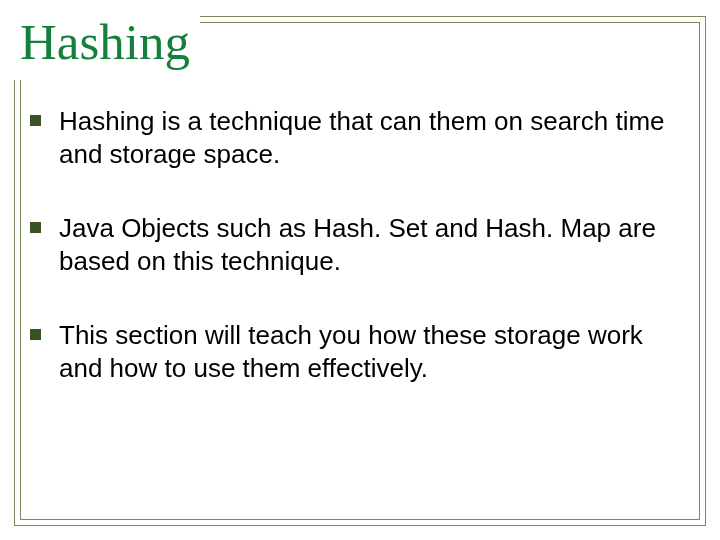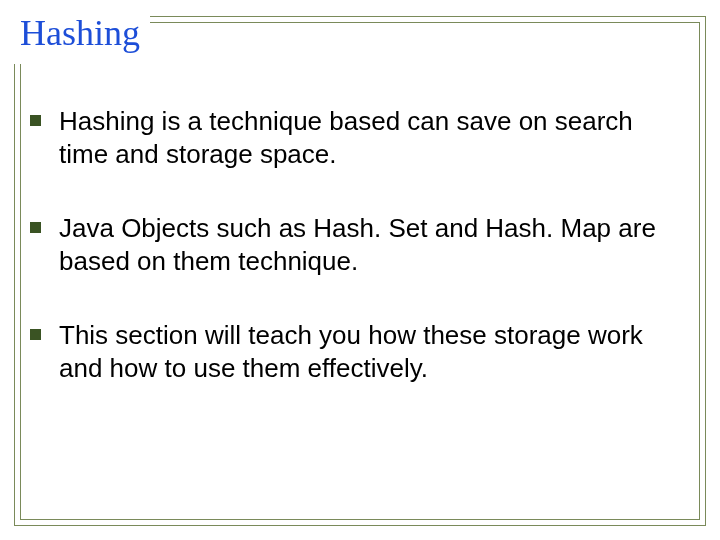--- a/index.html
+++ b/index.html
@@ -36,22 +36,22 @@
   }
   .title-block {
     position: absolute;
     left: 10px;
     top: 0;
     background: #ffffff;
     padding: 0 10px 10px 10px;
   }
   .title {
     font-family: "Times New Roman", Times, serif;
-    font-size: 36px;
-    color: #1d4ed8;
+    font-size: 51px;
+    color: #15803d;
     line-height: 1.1;
     margin-top: 14px;
   }
   .content {
     position: absolute;
     left: 30px;
     top: 105px;
     right: 40px;
   }
   .bullet-item {
@@ -81,26 +81,26 @@
   <div class="inner-frame"></div>
 
   <div class="title-block">
     <div class="title">Hashing</div>
   </div>
 
   <div class="content">
 
     <div class="bullet-item">
       <div class="bullet"></div>
-      <div class="bullet-text">Hashing is a technique based can save on search time and storage space.</div>
+      <div class="bullet-text">Hashing is a technique that can them on search time and storage space.</div>
     </div>
 
     <div class="bullet-item">
       <div class="bullet"></div>
-      <div class="bullet-text">Java Objects such as Hash. Set and Hash. Map are based on them technique.</div>
+      <div class="bullet-text">Java Objects such as Hash. Set and Hash. Map are based on this technique.</div>
     </div>
 
     <div class="bullet-item">
       <div class="bullet"></div>
       <div class="bullet-text">This section will teach you how these storage work and how to use them effectively.</div>
     </div>
 
   </div>
 </div>
 

